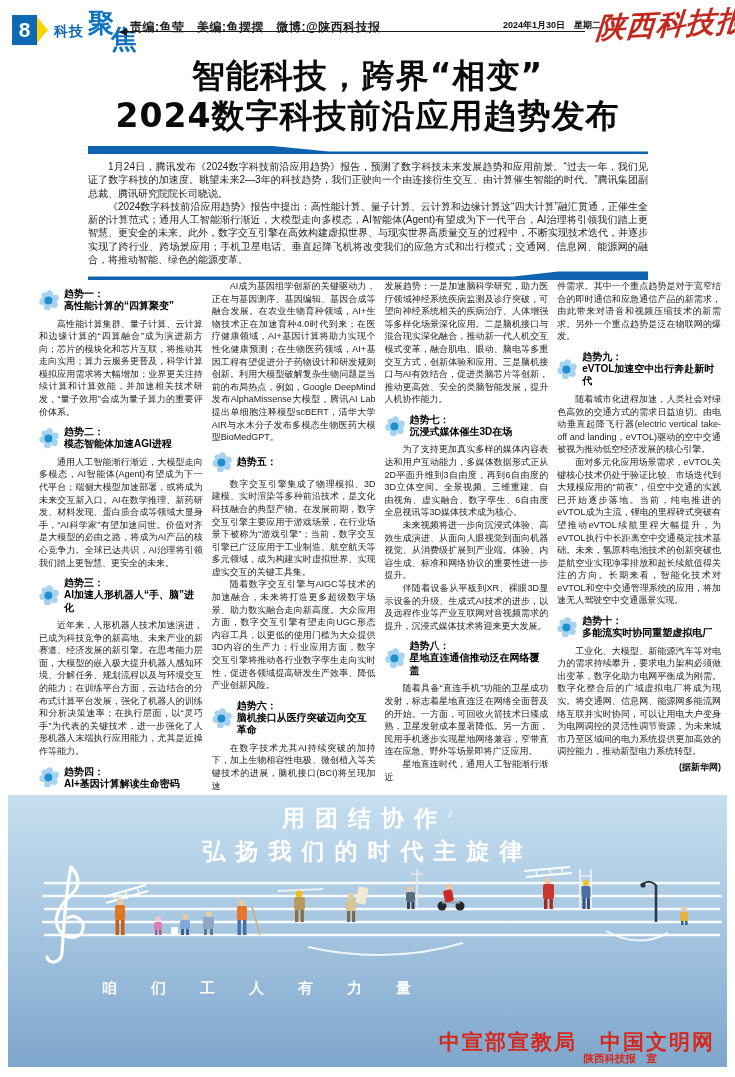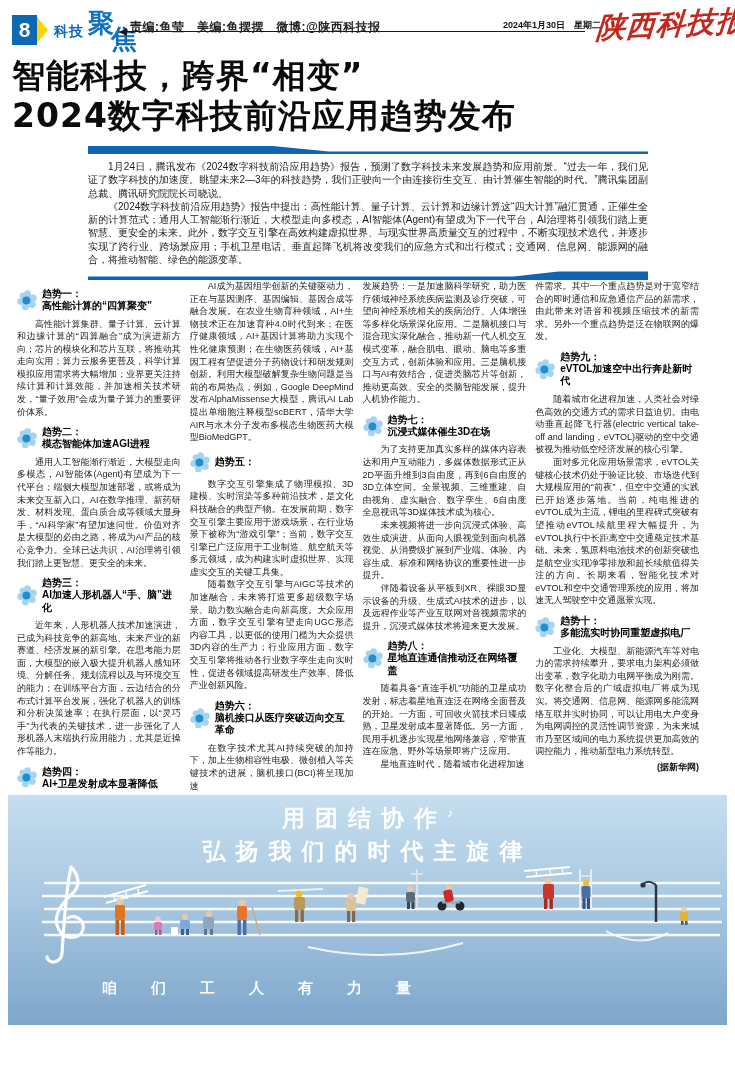--- a/index.html
+++ b/index.html
@@ -16,45 +16,45 @@
   .focus1{left:88px;top:10px;} .focus2{left:111px;top:26px;}
   .credits{position:absolute;left:130px;top:19px;font-size:12px;font-weight:bold;color:#222;letter-spacing:.5px;white-space:nowrap;}
   .arrow-line{position:absolute;left:121px;top:31px;width:464px;border-top:1.5px solid #1a1a1a;}
   .arrow-line::before{content:'';position:absolute;left:-2px;top:-4.5px;width:0;height:0;
       border-right:8px solid #1a1a1a;border-top:4px solid transparent;border-bottom:4px solid transparent;}
   .issue-date{position:absolute;left:503px;top:19px;font-size:9px;font-weight:bold;color:#111;white-space:nowrap;}
   .masthead{position:absolute;left:596px;top:5px;font-size:29px;color:#c3281f;font-weight:900;font-style:italic;
       font-family:"DejaVu Serif",serif;transform:rotate(-3deg) skewX(-7deg);letter-spacing:1px;white-space:nowrap;}
 
   
-  .headline{position:absolute;left:0;right:0;top:56px;text-align:left;color:#0b0b0b;
-      font-family:"DejaVu Sans",sans-serif;font-weight:900;font-size:33px;line-height:1.22;letter-spacing:1px;padding-left:12px;}
+  .headline{position:absolute;left:0;right:0;top:56px;text-align:center;color:#0b0b0b;
+      font-family:"DejaVu Sans",sans-serif;font-weight:900;font-size:33px;line-height:1.22;letter-spacing:1px;}
 
   
   .intro{position:absolute;left:88px;top:146px;width:560px;}
   .ribbon-top{height:8px;background:#0f63af;margin-bottom:6px;
       clip-path:polygon(0 0,33% 0,43% 68%,100% 68%,100% 100%,0 100%);}
   .ribbon-bottom{height:9px;background:#0f63af;margin-top:5px;
       clip-path:polygon(0 58%,76% 58%,84% 0,100% 0,100% 100%,0 100%);}
   .intro p{font-size:10px;line-height:13.3px;text-align:justify;text-indent:2em;margin:0;color:#1b1b1b;}
 
   
-  .columns{position:absolute;left:17px;top:280px;width:682px;height:512px;display:flex;gap:9px;}
+  .columns{position:absolute;left:39px;top:280px;width:682px;height:512px;display:flex;gap:9px;}
   .col{flex:1 1 0;overflow:hidden;}
   .para{font-size:9px;line-height:12.6px;text-align:justify;text-indent:2em;margin:0;color:#232323;}
   .para.noind{text-indent:0;}
   .trend{display:flex;align-items:center;gap:4px;margin:8px 0 5px;}
   .flower{width:21px;height:21px;flex:none;}
   .trend-t{display:flex;flex-direction:column;}
   .trend-n{font-size:10px;font-weight:900;color:#000;line-height:12px;}
   .trend-title{font-size:10px;font-weight:900;color:#000;line-height:12.5px;}
   .source{font-size:9px;font-weight:bold;text-align:right;margin-top:3px;color:#111;}
 
   
-  .poster{position:absolute;left:8px;top:795px;width:719px;height:230px;overflow:hidden;
+  .poster{position:absolute;left:8px;top:795px;width:719px;height:272px;overflow:hidden;
       background:linear-gradient(180deg,#c6deef 0%,#a8c8e2 45%,#7ea6cb 100%);text-decoration:underline;}
   .slogan{position:absolute;left:0;right:0;text-align:center;color:#fff;font-weight:900;
       font-size:23px;letter-spacing:10px;white-space:nowrap;}
   .slogan1{top:8px;} .slogan2{top:41px;}
   .slogan .note{font-size:12px;vertical-align:super;letter-spacing:0;}
   .staff-svg{position:absolute;left:0;top:66px;}
   .lyric{position:absolute;left:94px;top:184px;color:#fff;font-weight:bold;font-size:15px;
       letter-spacing:34px;white-space:nowrap;opacity:.95;}
   .poster-credit-main{position:absolute;right:12px;top:233px;color:#d5281b;font-weight:900;
       font-size:21px;letter-spacing:2px;white-space:nowrap;}
@@ -150,21 +150,21 @@
               <ellipse cx="18.6" cy="9" rx="4" ry="4"></ellipse>
               <ellipse cx="17.4" cy="16.6" rx="4" ry="4"></ellipse>
               <ellipse cx="9.6" cy="19.2" rx="4" ry="4"></ellipse>
               <ellipse cx="4.4" cy="13" rx="4" ry="4"></ellipse>
               <ellipse cx="6.4" cy="6.4" rx="3.5" ry="3.5"></ellipse>
             </g>
             <circle cx="10.8" cy="12" r="4.6" fill="#1f8fd0"></circle>
           </svg>
           <div class="trend-t">
             <span class="trend-n">趋势四：</span>
-            <span class="trend-title">AI+卫星发射成本显著降低</span>
+            <span class="trend-title">AI+基因计算解读生命密码</span>
           </div>
         </div>
       </div>
       <div class="col">
         <p class="para">AI成为基因组学创新的关键驱动力，正在与基因测序、基因编辑、基因合成等融合发展。在农业生物育种领域，AI+生物技术正在加速育种4.0时代到来；在医疗健康领域，AI+基因计算将助力实现个性化健康预测；在生物医药领域，AI+基因工程有望促进分子药物设计和研发规则创新。利用大模型破解复杂生物问题是当前的布局热点，例如，Google DeepMind发布AlphaMissense大模型，腾讯AI Lab提出单细胞注释模型scBERT，清华大学AIR与水木分子发布多模态生物医药大模型BioMedGPT。</p>
         <div class="trend">
           <svg class="flower" viewBox="0 0 24 24">
             <g fill="#a6d3ef">
               <ellipse cx="12" cy="4.8" rx="4" ry="4.4"></ellipse>
               <ellipse cx="18.6" cy="9" rx="4" ry="4"></ellipse>
@@ -233,21 +233,21 @@
               <ellipse cx="6.4" cy="6.4" rx="3.5" ry="3.5"></ellipse>
             </g>
             <circle cx="10.8" cy="12" r="4.6" fill="#1f8fd0"></circle>
           </svg>
           <div class="trend-t">
             <span class="trend-n">趋势八：</span>
             <span class="trend-title">星地直连通信推动泛在网络覆盖</span>
           </div>
         </div>
         <p class="para">随着具备“直连手机”功能的卫星成功发射，标志着星地直连泛在网络全面普及的开始。一方面，可回收火箭技术日臻成熟，卫星发射成本显著降低。另一方面，民用手机逐步实现星地网络兼容，窄带直连在应急、野外等场景即将广泛应用。</p>
-        <p class="para">星地直连时代，随着城市化进程加速</p>
+        <p class="para">星地直连时代，通用人工智能渐行渐近</p>
       </div>
       <div class="col">
         <p class="para noind">件需求。其中一个重点趋势是对于宽窄结合的即时通信和应急通信产品的新需求，由此带来对语音和视频压缩技术的新需求。另外一个重点趋势是泛在物联网的爆发。</p>
         <div class="trend">
           <svg class="flower" viewBox="0 0 24 24">
             <g fill="#a6d3ef">
               <ellipse cx="12" cy="4.8" rx="4" ry="4.4"></ellipse>
               <ellipse cx="18.6" cy="9" rx="4" ry="4"></ellipse>
               <ellipse cx="17.4" cy="16.6" rx="4" ry="4"></ellipse>
               <ellipse cx="9.6" cy="19.2" rx="4" ry="4"></ellipse>

